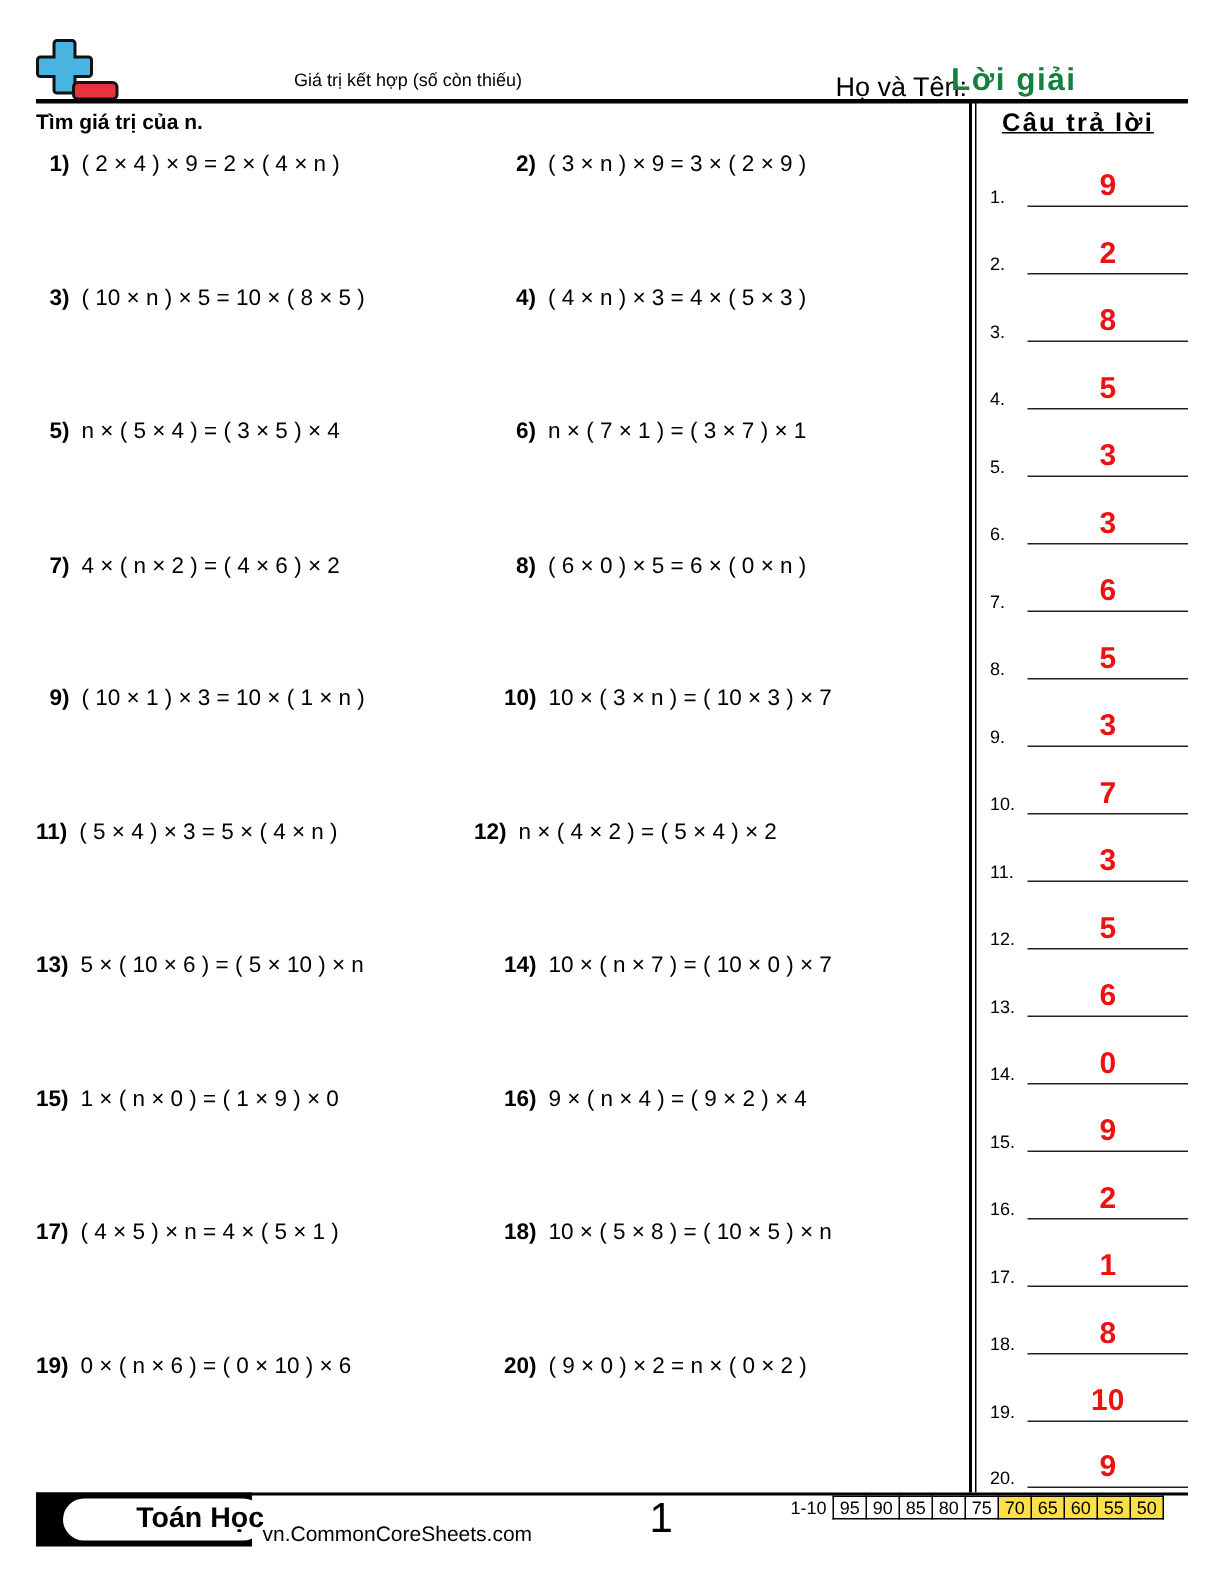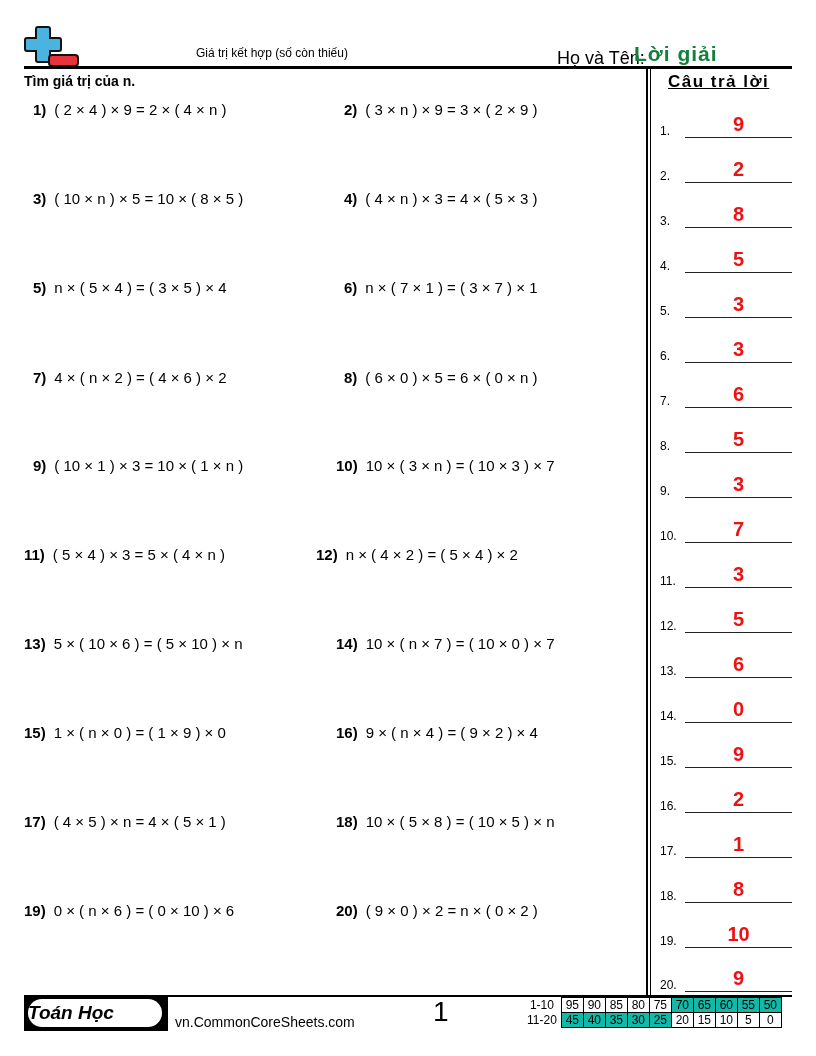--- a/index.html
+++ b/index.html
@@ -28,28 +28,28 @@
   
   .ans-title { left:668px; top:72px; font-size:17px; font-weight:bold; text-decoration:underline; letter-spacing:1.5px; white-space:nowrap; }
   .ans-row { left:660px; width:132px; height:24px; }
   .ans-row .lbl { position:absolute; left:0; bottom:0; font-size:12px; }
   .ans-row .line { position:absolute; left:25px; right:0; bottom:0; height:1px; background:#222; }
   .ans-row .val { position:absolute; left:25px; right:0; bottom:2px; text-align:center; font-size:20px; font-weight:bold; color:#ee1111; }
 
   
   .footer-rule { left:24px; top:995px; width:768px; height:2px; background:#000; }
   .brand-box { left:24px; top:995px; width:144px; height:36px; background:#000; }
-  .brand-pill { left:28px; top:999px; width:134px; height:28px; background:#fff; border-radius:14px; text-align:left; font-size:19px; font-weight:bold; line-height:28px;font-style:italic; }
+  .brand-pill { left:42px; top:999px; width:134px; height:28px; background:#fff; border-radius:14px; text-align:right; font-size:19px; font-weight:bold; line-height:28px; }
   .site { left:175px; top:1014px; font-size:14px; white-space:nowrap; }
   .page-num { left:433px; top:996px; font-size:28px; }
 
   table.score { position:absolute; left:524px; top:997px; border-collapse:collapse; font-size:12px; }
   table.score td { border:1px solid #000; height:14px; padding:0 3px; text-align:center; min-width:15px; }
   table.score td.rl { border:none; padding-right:4px; }
-  table.score td.hl { background:#14b8a6; }
+  table.score td.hl { background:#fde047; }
 </style>
 </head>
 <body>
 
 <svg class="abs logo" viewBox="0 0 56 42">
   <path d="M14 2 h10 a2 2 0 0 1 2 2 v9 h9 a2 2 0 0 1 2 2 v9 a2 2 0 0 1 -2 2 h-9 v9 a2 2 0 0 1 -2 2 h-10 a2 2 0 0 1 -2 -2 v-9 h-9 a2 2 0 0 1 -2 -2 v-9 a2 2 0 0 1 2 -2 h9 v-9 a2 2 0 0 1 2 -2 z" fill="#4ab4e0" stroke="#111" stroke-width="2"></path>
   <rect x="25" y="30" width="29" height="11" rx="3" fill="#e8323c" stroke="#111" stroke-width="2"></rect>
 </svg>
 <div class="abs title">Giá trị kết hợp (số còn thiếu)</div>
 <div class="abs name-label">Họ và Tên:</div>
@@ -208,27 +208,14 @@
     <td>90</td>
     <td>85</td>
     <td>80</td>
     <td>75</td>
     <td class="hl">70</td>
     <td class="hl">65</td>
     <td class="hl">60</td>
     <td class="hl">55</td>
     <td class="hl">50</td>
   </tr>
-  <tr>
-    <td class="rl">11-20</td>
-    <td class="hl">45</td>
-    <td class="hl">40</td>
-    <td class="hl">35</td>
-    <td class="hl">30</td>
-    <td class="hl">25</td>
-    <td>20</td>
-    <td>15</td>
-    <td>10</td>
-    <td>5</td>
-    <td>0</td>
-  </tr>
 </tbody>
   </table>
 
 </body></html>

